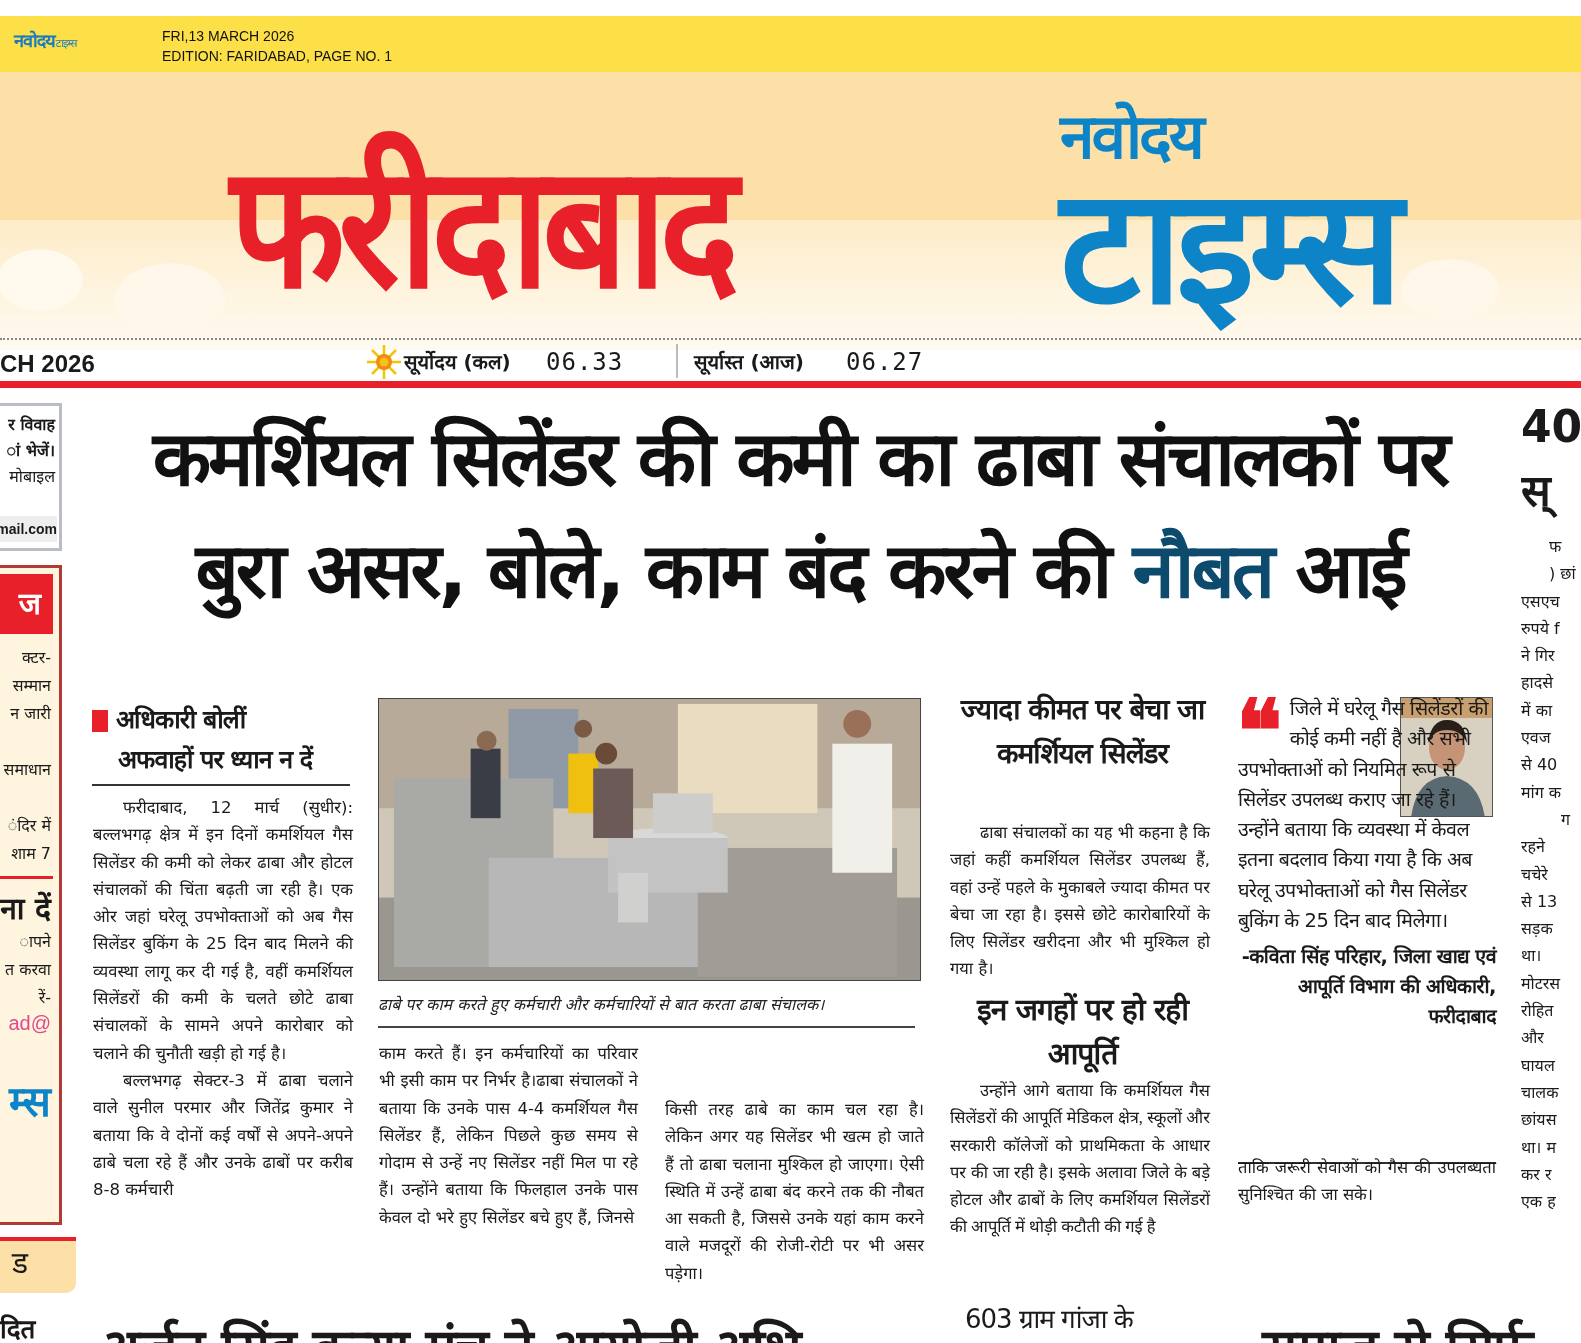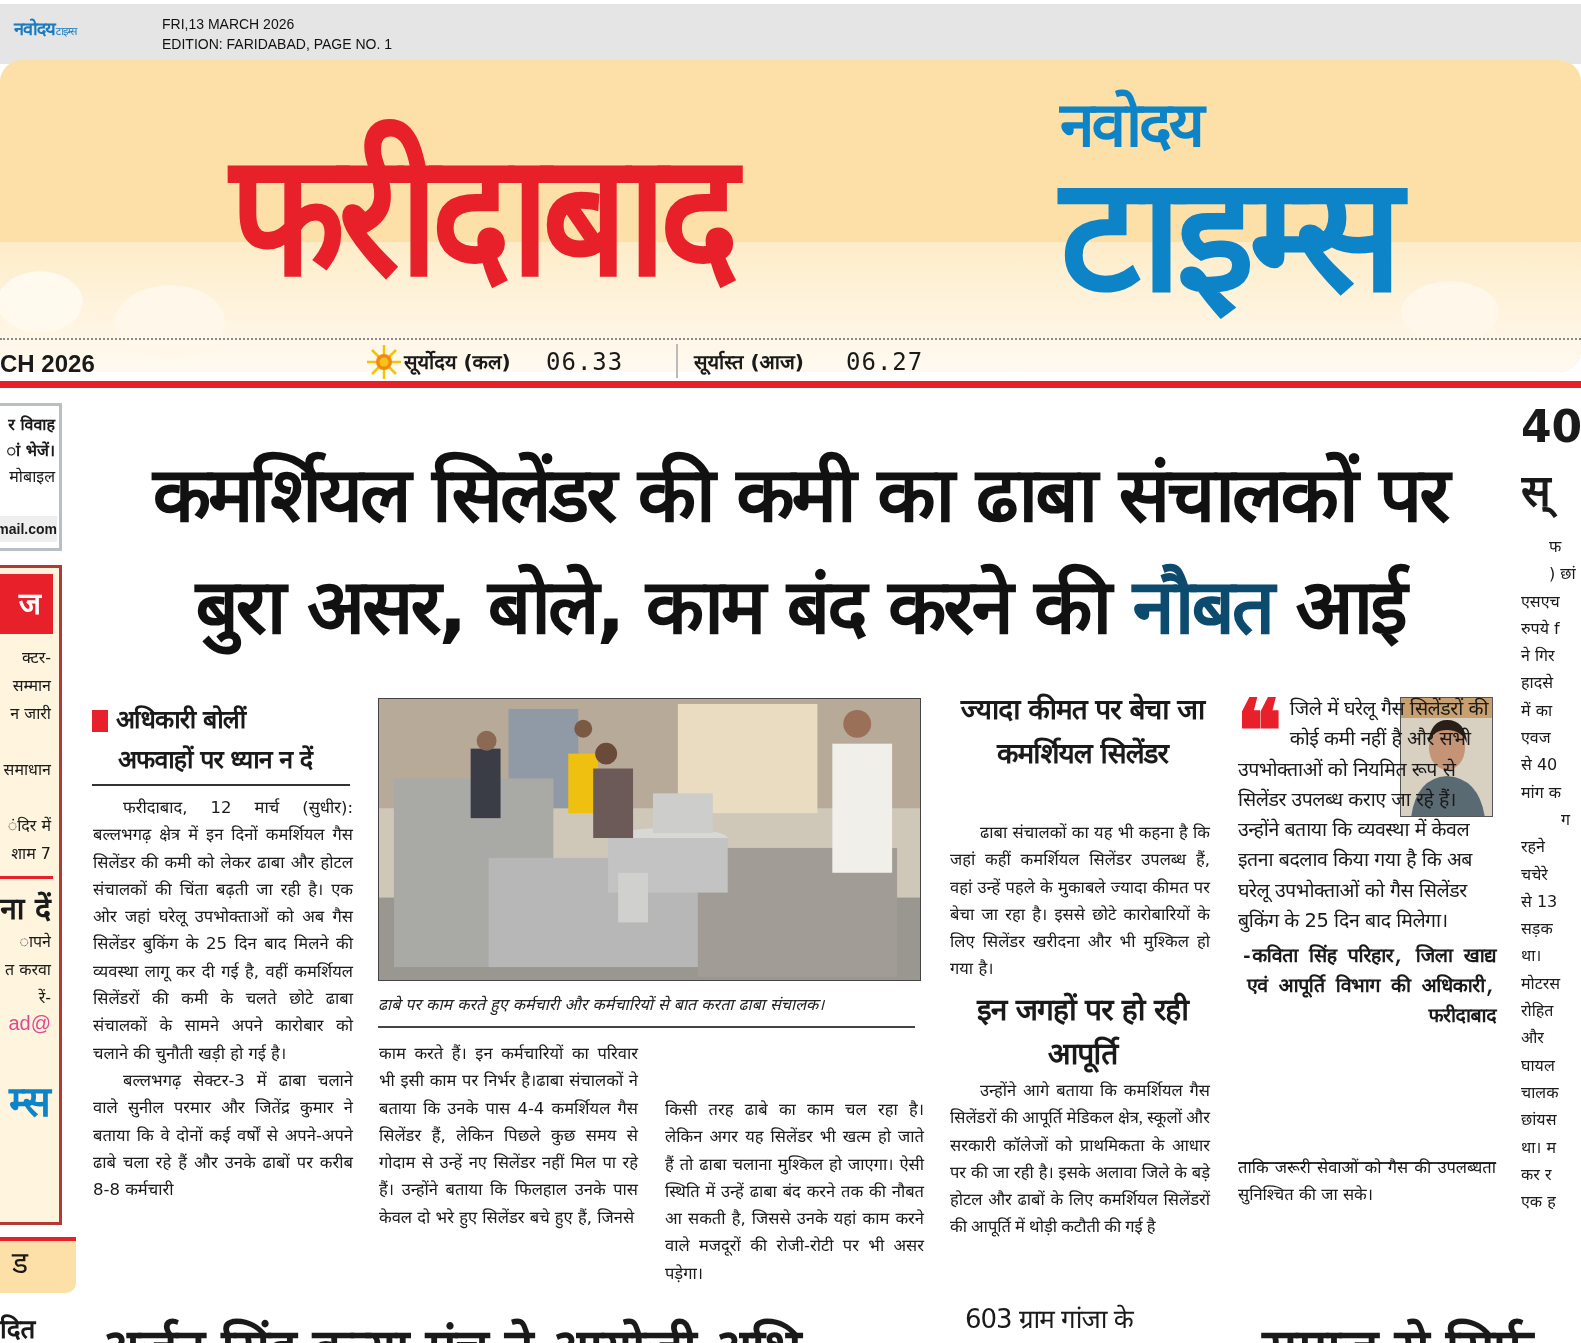--- a/index.html
+++ b/index.html
@@ -1,26 +1,26 @@
 <!DOCTYPE html>
 <html><head>
 <meta charset="utf-8">
 <style>
   * { box-sizing: border-box; margin: 0; padding: 0; }
   html, body { width: 1581px; height: 1343px; overflow: hidden; background: #ffffff; }
   body { font-family: "DejaVu Sans", sans-serif; color: #1a1a1a; position: relative; }
 
   
-  .topbar { position: absolute; left: 0; top: 4px; width: 1581px; height: 60px; background: #e5e5e5; }
+  .topbar { position: absolute; left: 0; top: 16px; width: 1581px; height: 60px; background: #fde047; }
   .topbar .logo { position: absolute; left: 14px; top: 12px; font-family: "DejaVu Sans", sans-serif; font-weight: bold; color: #1a7bc0; font-size: 18px; letter-spacing: -1px; }
   .topbar .logo small { font-size: 11px; font-weight: normal; margin-left: 1px; }
   .topbar .meta { position: absolute; left: 162px; top: 10px; font-family: "Liberation Sans", sans-serif; font-size: 14px; line-height: 20px; color: #111; font-weight: 500; }
 
   
-  .masthead { position: absolute; left: 0; top: 60px; width: 1581px; height: 312px; background: #fde0a8; overflow: hidden; border-radius: 22px; }
+  .masthead { position: absolute; left: 0; top: 72px; width: 1581px; height: 278px; background: #fde0a8; overflow: hidden; }
   .masthead .clouds { position: absolute; left: 0; bottom: 0; width: 100%; height: 130px;
      background:
        radial-gradient(ellipse 70px 50px at 40px 60px, #fff9ee 60%, transparent 62%),
        radial-gradient(ellipse 90px 60px at 170px 80px, #fff8ea 60%, transparent 62%),
        radial-gradient(ellipse 80px 50px at 1450px 70px, #fff8ea 60%, transparent 62%),
        linear-gradient(#fdecc8, #fffaf1);
   }
   .masthead .cityname { position: absolute; left: 230px; top: 55px; font-family: "DejaVu Sans", sans-serif; font-weight: bold; font-size: 170px; line-height: 200px; color: #e8202a; letter-spacing: -8px; transform: scaleX(0.88); transform-origin: left; }
   .masthead .brand-small { position: absolute; left: 1060px; top: 20px; font-family: "DejaVu Sans", sans-serif; font-weight: bold; font-size: 62px; color: #0d84c8; letter-spacing: -3px; }
   .masthead .brand-big { position: absolute; left: 1060px; top: 80px; font-family: "DejaVu Sans", sans-serif; font-weight: bold; font-size: 160px; line-height: 190px; color: #0d84c8; letter-spacing: -6px; white-space: nowrap; }
@@ -40,42 +40,42 @@
   .side2 { position: absolute; left: -4px; top: 565px; width: 66px; height: 660px; background: #fff4de; border: 3px solid #b23a36; overflow: hidden; }
   .side2 .hdr { background: #e8202a; color: #fff; font-weight: bold; font-size: 30px; height: 60px; line-height: 60px; text-align: right; padding-right: 12px; margin-top: 6px; width: 54px; }
   .side2 .txt { font-size: 16px; line-height: 28px; text-align: right; white-space: nowrap; padding-right: 8px; }
   .side2 .big { font-size: 30px; font-weight: bold; text-align: right; padding-right: 8px; }
   .side2 .pink { color: #e04a8c; font-family: "Liberation Sans", sans-serif; font-size: 20px; text-align: right; padding-right: 8px; }
   .side2 .bluelogo { color: #0d84c8; font-weight: bold; font-size: 42px; text-align: right; padding-right: 8px; }
   .side2 .rule { height: 3px; background: #e8202a; margin: 8px 6px 8px 0; }
   .side3 { position: absolute; left: -4px; top: 1237px; width: 80px; height: 56px; background: #fde0a8; border-top: 4px solid #e8202a; border-radius: 0 0 10px 0; font-size: 30px; text-align: right; padding-right: 48px; overflow: hidden; }
 
   
-  .headline { position: absolute; left: 100px; top: 418px; width: 1400px; text-align: center; font-family: "DejaVu Sans", sans-serif; font-weight: bold; color: #111; font-size: 76px; line-height: 82px; letter-spacing: -3px; margin-top: 36px; }
+  .headline { position: absolute; left: 100px; top: 418px; width: 1400px; text-align: center; font-family: "DejaVu Sans", sans-serif; font-weight: bold; color: #111; font-size: 76px; line-height: 82px; letter-spacing: -3px; }
   .headline .accent { color: #0c4a6e; }
 
   
   .subhead { position: absolute; left: 92px; top: 700px; width: 258px; border-bottom: 2px solid #333; padding-bottom: 4px; font-weight: bold; font-size: 25px; line-height: 40px; letter-spacing: -1px; }
   .subhead .bullet { display: inline-block; width: 16px; height: 22px; background: #e8202a; vertical-align: middle; margin-right: 8px; }
   .subhead .l2 { display: block; padding-left: 26px; }
 
   .col { position: absolute; font-size: 16.5px; line-height: 27.3px; text-align: justify; color: #1a1a1a; }
   .col p { text-indent: 30px; }
 
   
   .photo { position: absolute; left: 378px; top: 698px; width: 543px; height: 283px; border: 1px solid #444; overflow: hidden; background: #d8d2c6; }
   .photo svg { width: 100%; height: 100%; display: block; }
   .caption { position: absolute; left: 378px; top: 993px; width: 540px; font-style: italic; font-size: 16px; color: #222; }
   .caprule { position: absolute; left: 378px; top: 1026px; width: 537px; height: 2px; background: #444; }
 
   .boxhead { position: absolute; left: 950px; width: 265px; text-align: center; font-weight: bold; font-size: 28px; line-height: 44px; letter-spacing: -1px; }
 
   .quote { position: absolute; left: 1238px; top: 694px; width: 258px; font-size: 19.5px; line-height: 30.3px; letter-spacing: -0.5px; }
   .quote .qmark { float: left; color: #e8202a; font-family: "DejaVu Serif", serif; font-weight: bold; font-size: 86px; line-height: 74px; margin: 0 8px 0 -2px; height: 54px; }
-  .quote .qsig { text-align: right; font-weight: bold; margin-top: 6px; font-size: 19.5px; line-height: 30px; font-family: Liberation Mono, monospace; }
+  .quote .qsig { text-align: right; font-weight: bold; margin-top: 6px; font-size: 19.5px; line-height: 30px; }
   .qphoto { position: absolute; left: 1400px; top: 697px; width: 93px; height: 120px; border: 1px solid #555; overflow: hidden; background: #c9c4ba; }
   .qrule { position: absolute; left: 1238px; top: 1162px; width: 258px; height: 2px; background: #333; }
 
   .right-edge { position: absolute; left: 1521px; top: 395px; width: 60px; overflow: hidden; }
   .right-edge .h { font-weight: bold; font-size: 44px; line-height: 64px; white-space: nowrap; }
   .right-edge .t { font-size: 16px; line-height: 27.3px; white-space: nowrap; }
 
   .footer-heads { position: absolute; left: 0; top: 1296px; width: 1581px; height: 47px; overflow: hidden; }
   .footer-heads .fh { position: absolute; top: 0; font-weight: bold; white-space: nowrap; letter-spacing: -1px; }
 </style>

